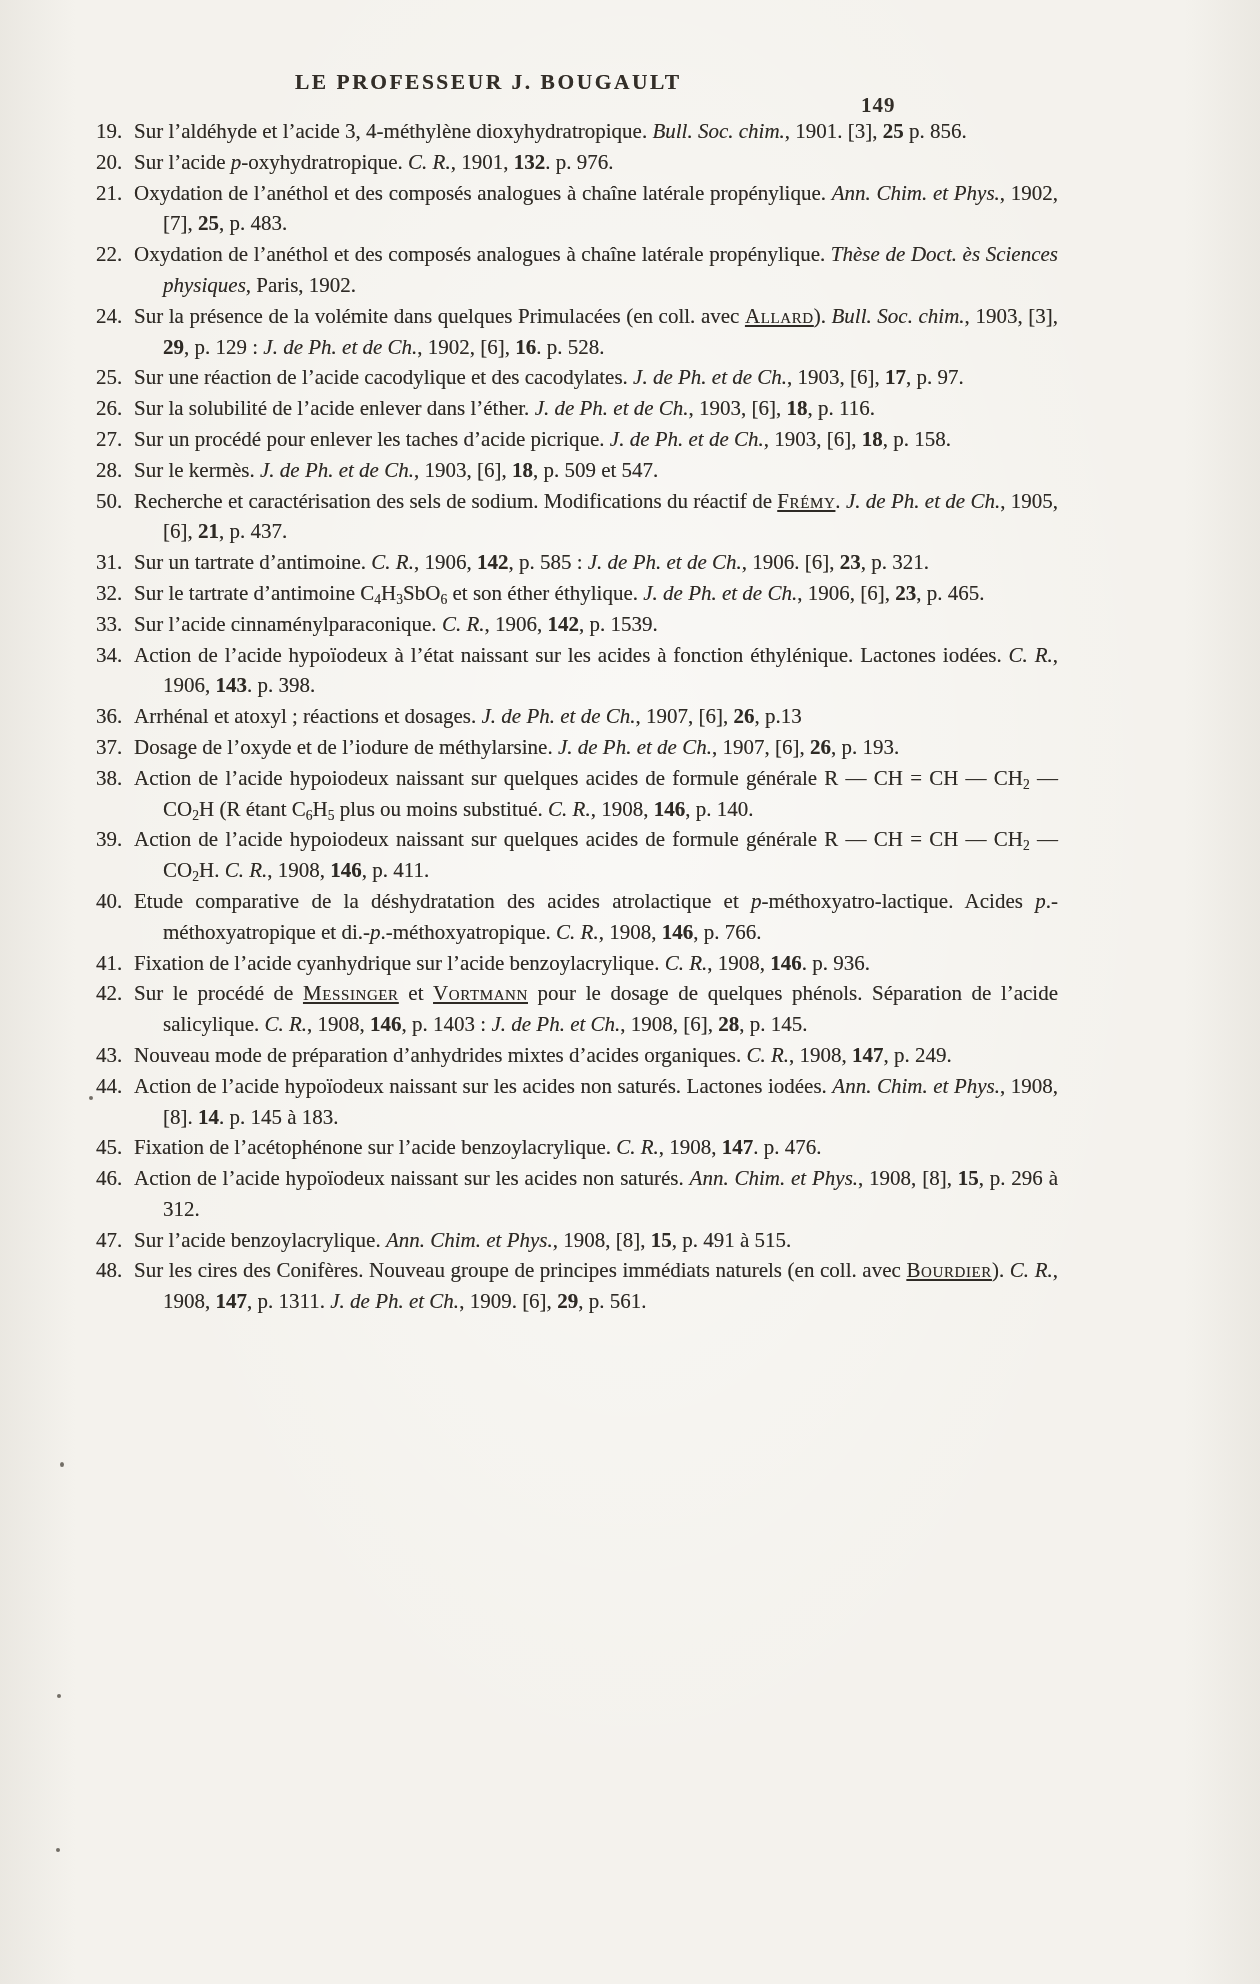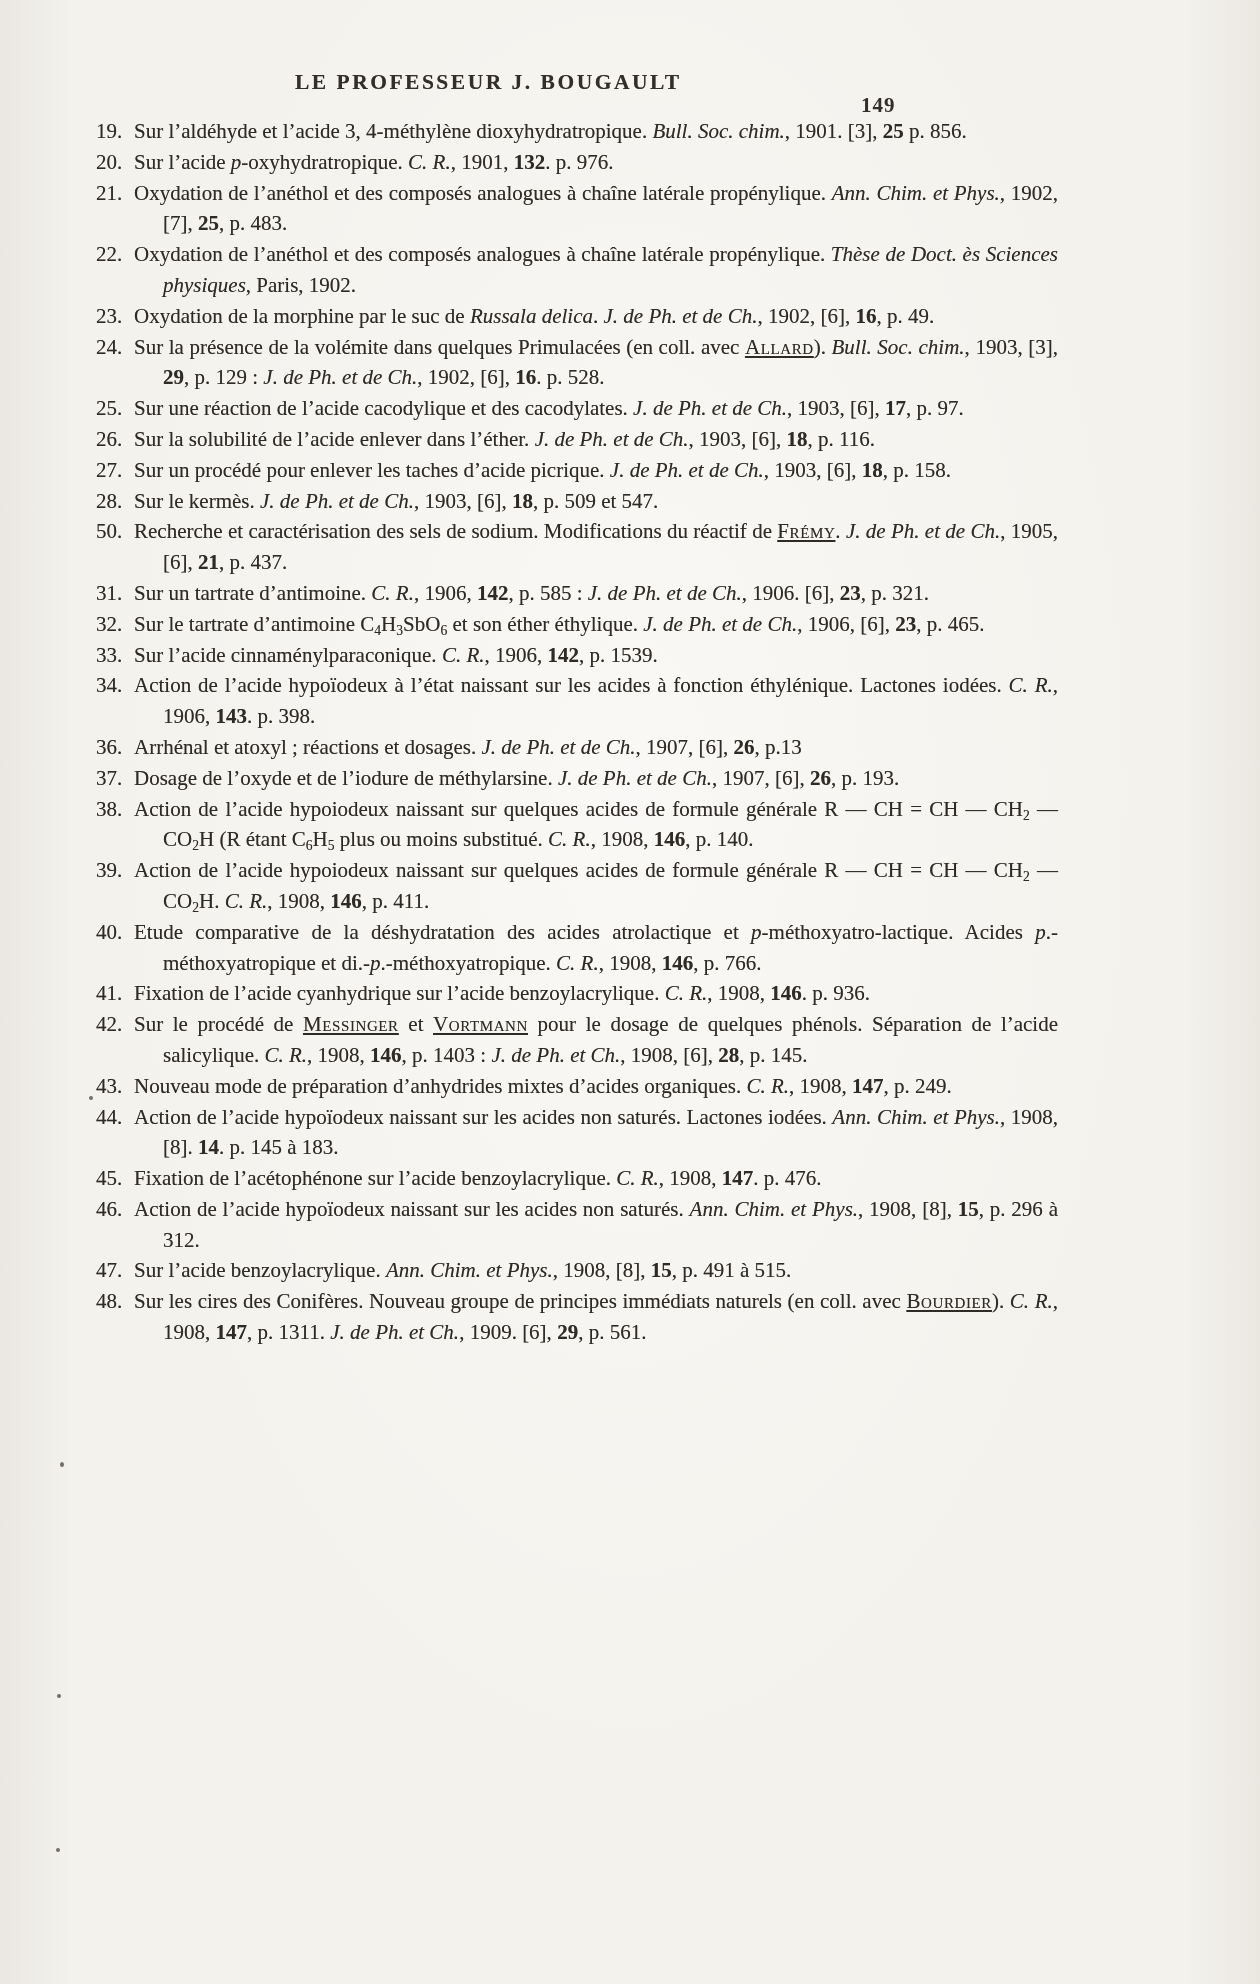--- a/index.html
+++ b/index.html
@@ -78,21 +78,20 @@
   <div class="content">
     <div class="running-header">
       <span class="title">LE PROFESSEUR J. BOUGAULT</span>
       <span class="pagenum">149</span>
     </div>
     <div id="entries" class="entries">
         <div class="entry"><span class="num">19.</span><span><span class="seg">Sur l’aldéhyde et l’acide 3, 4-méthylène dioxyhydratropique. </span><span class="seg-i">Bull. Soc. chim.</span><span class="seg">, 1901. [3], </span><span class="seg-b">25</span><span class="seg"> p. 856.</span></span></div>
         <div class="entry"><span class="num">20.</span><span><span class="seg">Sur l’acide </span><span class="seg-i">p</span><span class="seg">-oxyhydratropique. </span><span class="seg-i">C. R.</span><span class="seg">, 1901, </span><span class="seg-b">132</span><span class="seg">. p. 976.</span></span></div>
         <div class="entry"><span class="num">21.</span><span><span class="seg">Oxydation de l’anéthol et des composés analogues à chaîne latérale propénylique. </span><span class="seg-i">Ann. Chim. et Phys.</span><span class="seg">, 1902, [7], </span><span class="seg-b">25</span><span class="seg">, p. 483.</span></span></div>
         <div class="entry"><span class="num">22.</span><span><span class="seg">Oxydation de l’anéthol et des composés analogues à chaîne latérale propénylique. </span><span class="seg-i">Thèse de Doct. ès Sciences physiques</span><span class="seg">, Paris, 1902.</span></span></div>
-        <div class="entry"><span class="num">23.</span><span><span class="seg">Oxydation de la morphine par le suc de </span><span class="seg-i">Russala delica</span><span class="seg">. </span><span class="seg-i">J. de Ph. et de Ch.</span><span class="seg">, 1902, [6], </span><span class="seg-b">16</span><span class="seg">, p. 49.</span></span></div>
         <div class="entry"><span class="num">24.</span><span><span class="seg">Sur la présence de la volémite dans quelques Primulacées (en coll. avec </span><span class="seg-sc">Allard</span><span class="seg">). </span><span class="seg-i">Bull. Soc. chim.</span><span class="seg">, 1903, [3], </span><span class="seg-b">29</span><span class="seg">, p. 129 : </span><span class="seg-i">J. de Ph. et de Ch.</span><span class="seg">, 1902, [6], </span><span class="seg-b">16</span><span class="seg">. p. 528.</span></span></div>
         <div class="entry"><span class="num">25.</span><span><span class="seg">Sur une réaction de l’acide cacodylique et des cacodylates. </span><span class="seg-i">J. de Ph. et de Ch.</span><span class="seg">, 1903, [6], </span><span class="seg-b">17</span><span class="seg">, p. 97.</span></span></div>
         <div class="entry"><span class="num">26.</span><span><span class="seg">Sur la solubilité de l’acide enlever dans l’éther. </span><span class="seg-i">J. de Ph. et de Ch.</span><span class="seg">, 1903, [6], </span><span class="seg-b">18</span><span class="seg">, p. 116.</span></span></div>
         <div class="entry"><span class="num">27.</span><span><span class="seg">Sur un procédé pour enlever les taches d’acide picrique. </span><span class="seg-i">J. de Ph. et de Ch.</span><span class="seg">, 1903, [6], </span><span class="seg-b">18</span><span class="seg">, p. 158.</span></span></div>
         <div class="entry"><span class="num">28.</span><span><span class="seg">Sur le kermès. </span><span class="seg-i">J. de Ph. et de Ch.</span><span class="seg">, 1903, [6], </span><span class="seg-b">18</span><span class="seg">, p. 509 et 547.</span></span></div>
         <div class="entry"><span class="num">50.</span><span><span class="seg">Recherche et caractérisation des sels de sodium. Modifications du réactif de </span><span class="seg-sc">Frémy</span><span class="seg">. </span><span class="seg-i">J. de Ph. et de Ch.</span><span class="seg">, 1905, [6], </span><span class="seg-b">21</span><span class="seg">, p. 437.</span></span></div>
         <div class="entry"><span class="num">31.</span><span><span class="seg">Sur un tartrate d’antimoine. </span><span class="seg-i">C. R.</span><span class="seg">, 1906, </span><span class="seg-b">142</span><span class="seg">, p. 585 : </span><span class="seg-i">J. de Ph. et de Ch.</span><span class="seg">, 1906. [6], </span><span class="seg-b">23</span><span class="seg">, p. 321.</span></span></div>
         <div class="entry"><span class="num">32.</span><span><span class="seg">Sur le tartrate d’antimoine C</span><span class="seg-sub">4</span><span class="seg">H</span><span class="seg-sub">3</span><span class="seg">SbO</span><span class="seg-sub">6</span><span class="seg"> et son éther éthylique. </span><span class="seg-i">J. de Ph. et de Ch.</span><span class="seg">, 1906, [6], </span><span class="seg-b">23</span><span class="seg">, p. 465.</span></span></div>
         <div class="entry"><span class="num">33.</span><span><span class="seg">Sur l’acide cinnaménylparaconique. </span><span class="seg-i">C. R.</span><span class="seg">, 1906, </span><span class="seg-b">142</span><span class="seg">, p. 1539.</span></span></div>
         <div class="entry"><span class="num">34.</span><span><span class="seg">Action de l’acide hypoïodeux à l’état naissant sur les acides à fonction éthylénique. Lactones iodées. </span><span class="seg-i">C. R.</span><span class="seg">, 1906, </span><span class="seg-b">143</span><span class="seg">. p. 398.</span></span></div>

